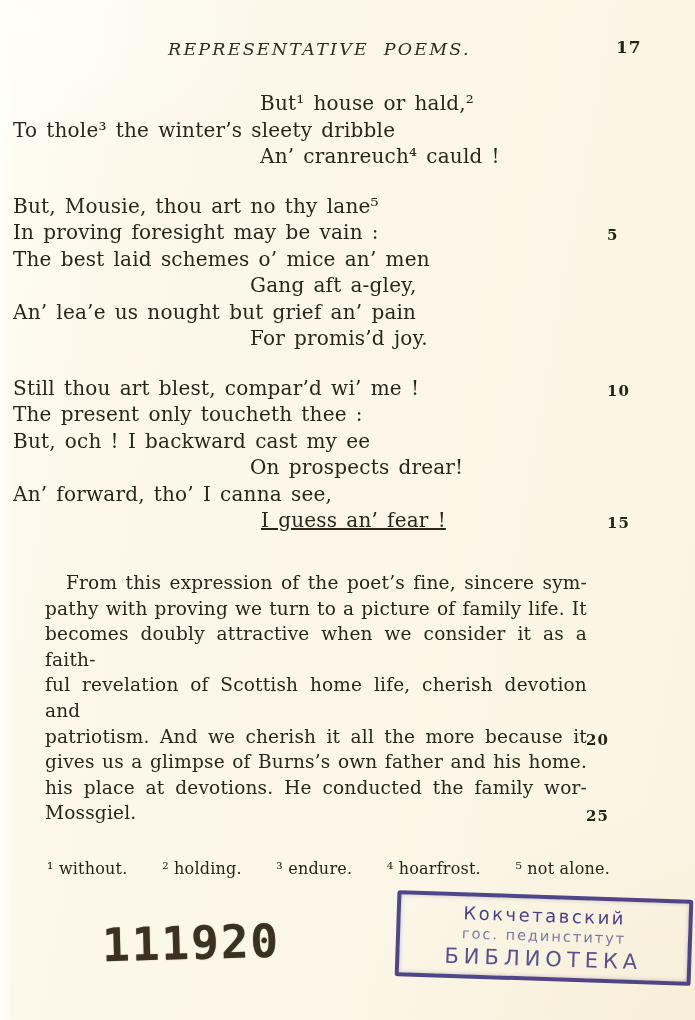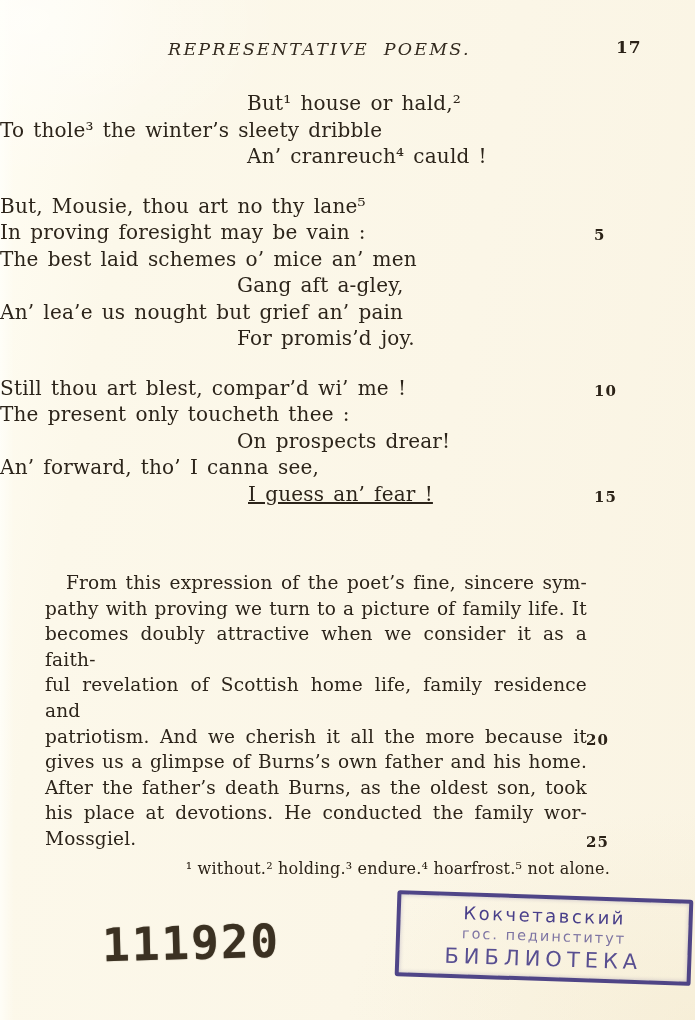--- a/index.html
+++ b/index.html
@@ -29,21 +29,21 @@
   .page-number{
     position:absolute;left:616px;top:37px;
     font-size:17px;font-weight:bold;letter-spacing:1px;color:#2b2217;
   }
 
   
   .poem{position:absolute;left:0;top:90px;width:695px;}
   .stanza{margin-bottom:23px;}
   .pline{
     position:relative;line-height:26.5px;font-size:20px;
-    letter-spacing:0.2px;word-spacing:2.5px;white-space:nowrap;
+    letter-spacing:0.2px;word-spacing:2.5px;white-space:nowrap;margin-left:13px;
   }
   .ind-a{}
   .ind-b{padding-left:247px;}
   .ind-c{padding-left:237px;}
   .ind-d{padding-left:248px;text-decoration:underline;}
   .lnum{
     position:absolute;left:594px;top:3px;
     font-size:15px;letter-spacing:1px;font-weight:bold;color:#2b2217;
   }
 
@@ -53,21 +53,21 @@
     position:relative;line-height:25.6px;font-size:18.5px;
     text-align:justify;text-align-last:justify;letter-spacing:0.2px;
   }
   .prose-line.first{text-indent:21px;}
   .prose-line.last{text-align-last:left;}
   .prose .lnum{left:541px;top:4px;}
 
   
   .footnotes{
     position:absolute;left:47px;top:859px;width:563px;
-    display:flex;justify-content:flex-end;
+    display:flex;justify-content:space-between;
     font-size:16px;letter-spacing:0.2px;color:#2b2217;
   }
 
   
   .accession-stamp{
     position:absolute;left:102px;top:916px;
     font-family:"DejaVu Sans Mono","Liberation Mono",monospace;
     font-size:46px;font-weight:bold;letter-spacing:2px;
     color:rgba(43,33,18,0.85);
     transform:rotate(-1.5deg);
@@ -113,40 +113,40 @@
       <div class="pline ind-c">Gang aft a-gley,</div>
       <div class="pline ind-a">An’ lea’e us nought but grief an’ pain</div>
       <div class="pline ind-c">For promis’d joy.</div>
     </div>
     <div class="stanza">
       <div class="pline ind-a">
         <span>Still thou art blest, compar’d wi’ me !</span>
         <span class="lnum">10</span>
       </div>
       <div class="pline ind-a">The present only toucheth thee :</div>
+      <div class="pline ind-a">But, och !  I backward cast my ee</div>
       <div class="pline ind-c">On prospects drear!</div>
       <div class="pline ind-a">An’ forward, tho’ I canna see,</div>
       <div class="pline ind-d">
         <span>I guess an’ fear !</span>
         <span class="lnum">15</span>
       </div>
     </div>
   </div>
 
   <div class="prose">
     <div class="prose-line first">From this expression of the poet’s fine, sincere sym-</div>
     <div class="prose-line">pathy with proving we turn to a picture of family life.  It</div>
     <div class="prose-line">becomes doubly attractive when we consider it as a faith-</div>
-    <div class="prose-line">ful revelation of Scottish home life, family residence and</div>
+    <div class="prose-line">ful revelation of Scottish home life, cherish devotion and</div>
     <div class="prose-line">
       <span>patriotism.  And we cherish it all the more because it</span>
       <span class="lnum">20</span>
     </div>
     <div class="prose-line">gives us a glimpse of Burns’s own father and his home.</div>
-    <div class="prose-line">After the father’s death Burns, as the oldest son, took</div>
     <div class="prose-line">his place at devotions.  He conducted the family wor-</div>
     <div class="prose-line last">
       <span>Mossgiel.</span>
       <span class="lnum">25</span>
     </div>
   </div>
 
   <div class="footnotes">
     <span>¹ without.</span>
     <span>² holding.</span>

